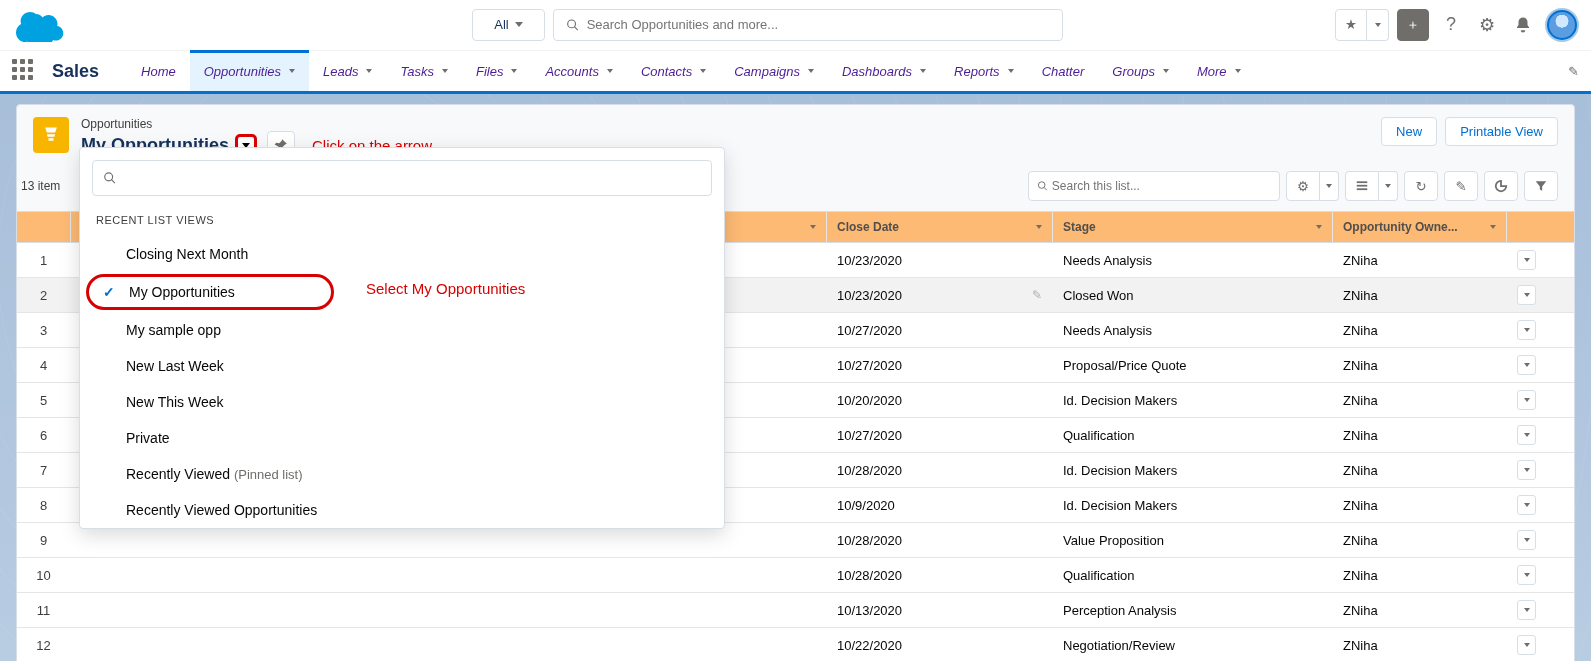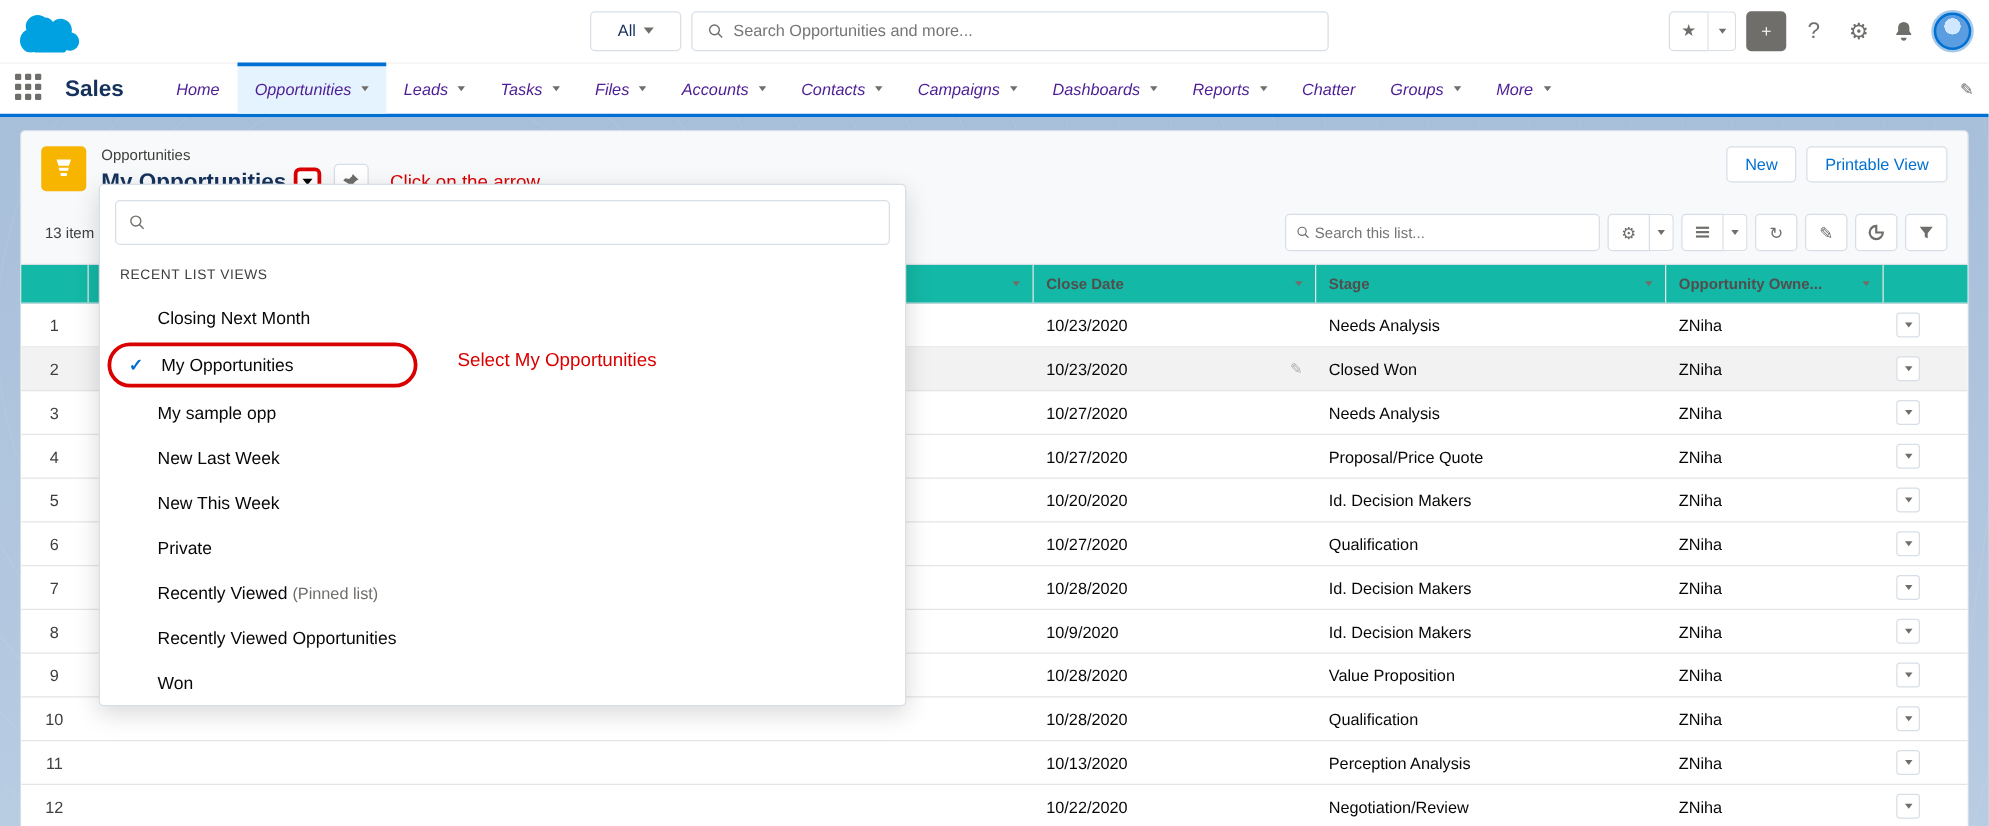--- a/index.html
+++ b/index.html
@@ -45,33 +45,33 @@
   .list-title-wrap { display:flex; flex-direction:column; }
   .obj-label { font-size:12px; color:#3e3e3c; }
   .list-title-row { display:flex; align-items:center; gap:4px; margin-top:0px; }
   .list-title { font-size:18px; font-weight:700; color:#16325c; }
   .arrow-btn { width:22px; height:22px; border:3px solid #d90000; border-radius:5px; display:flex;align-items:center;justify-content:center; cursor:pointer; margin-left:2px; background:#fff;}
   .pin-btn { width:28px; height:28px; border:1px solid #d8dee6; border-radius:4px; background:#fff; display:flex;align-items:center;justify-content:center; color:#706e6b; cursor:pointer; margin-left:6px;}
   .annot-red { color:#d90000; font-size:15px; margin-left:13px; }
   .header-right { margin-left:auto; display:flex; gap:8px; }
   .page-btn { border:1px solid #d8dee6; background:#fff; padding:6px 14px; border-radius:4px; font-size:13px; color:#0070d2; cursor:pointer; }
 
-  .list-subheader { display:flex; align-items:center; padding:4px 16px 10px 19px; }
+  .list-subheader { display:flex; align-items:center; padding:4px 16px 10px 4px; }
   .item-count { font-size:12px; color:#3e3e3c; }
   .sub-right { margin-left:auto; display:flex; align-items:center; gap:6px; }
   .list-search { width:252px; height:30px; border:1px solid #d8dee6; border-radius:4px; background:#fff; display:flex; align-items:center; padding:0 8px; }
   .list-search input { border:none; outline:none; width:100%; font-size:12px; }
   .tool-btn { height:30px; min-width:34px; border:1px solid #d8dee6; border-radius:4px; background:#fff; display:flex; align-items:center; justify-content:center; color:#706e6b; cursor:pointer; padding:0 6px; gap:2px;}
   .tool-split { display:flex; }
   .tool-split .tool-btn:first-child{ border-radius:4px 0 0 4px;}
   .tool-split .tool-btn:last-child{ border-left:none; border-radius:0 4px 4px 0; min-width:18px; }
 
   
   .table { width:100%; background:#fff; border-top:1px solid #d8dee6; }
-  .thead { display:flex; background:#14b8a6; border-bottom:1px solid #d8dee6; }
+  .thead { display:flex; background:#fdba74; border-bottom:1px solid #d8dee6; }
   .th { padding:8px 10px; font-size:12px; font-weight:700; color:#514f4d; border-right:1px solid #e5e5e5; display:flex; align-items:center; position:relative;}
   .th .col-menu { margin-left:auto; font-size:10px; color:#706e6b; }
   .col-num { width:54px; justify-content:flex-end; padding-right:14px; font-weight:400;}
   .col-hidden { width:756px; }
   .col-close { width:226px; }
   .col-stage { width:280px; }
   .col-owner { width:174px; }
   .col-act { width:40px; }
   .tr { display:flex; border-bottom:1px solid #e5e5e5; }
   .tr.hl { background:#f3f2f2; }
@@ -248,21 +248,20 @@
         <div class="dd-section-label">RECENT LIST VIEWS</div>
         <div class="dd-scroll" id="dd-items">
             <div class="dd-item"><span>Closing Next Month</span></div>
             <div class="dd-item sel"><span>My Opportunities</span></div>
             <div class="dd-item"><span>My sample opp</span></div>
             <div class="dd-item"><span>New Last Week</span></div>
             <div class="dd-item"><span>New This Week</span></div>
             <div class="dd-item"><span>Private</span></div>
             <div class="dd-item"><span>Recently Viewed</span> <span class="pinned">(Pinned list)</span></div>
             <div class="dd-item"><span>Recently Viewed Opportunities</span></div>
-            <div class="dd-item"><span>Won</span></div>
           </div>
         <span class="dd-annot">Select My Opportunities</span>
       </div>
     </div>
 
     <div class="list-subheader">
       <span class="item-count">13 item</span>
       <div class="sub-right">
         <div class="list-search">
           <svg width="12" height="12" viewBox="0 0 24 24" fill="none" stroke="#706e6b" stroke-width="2">

